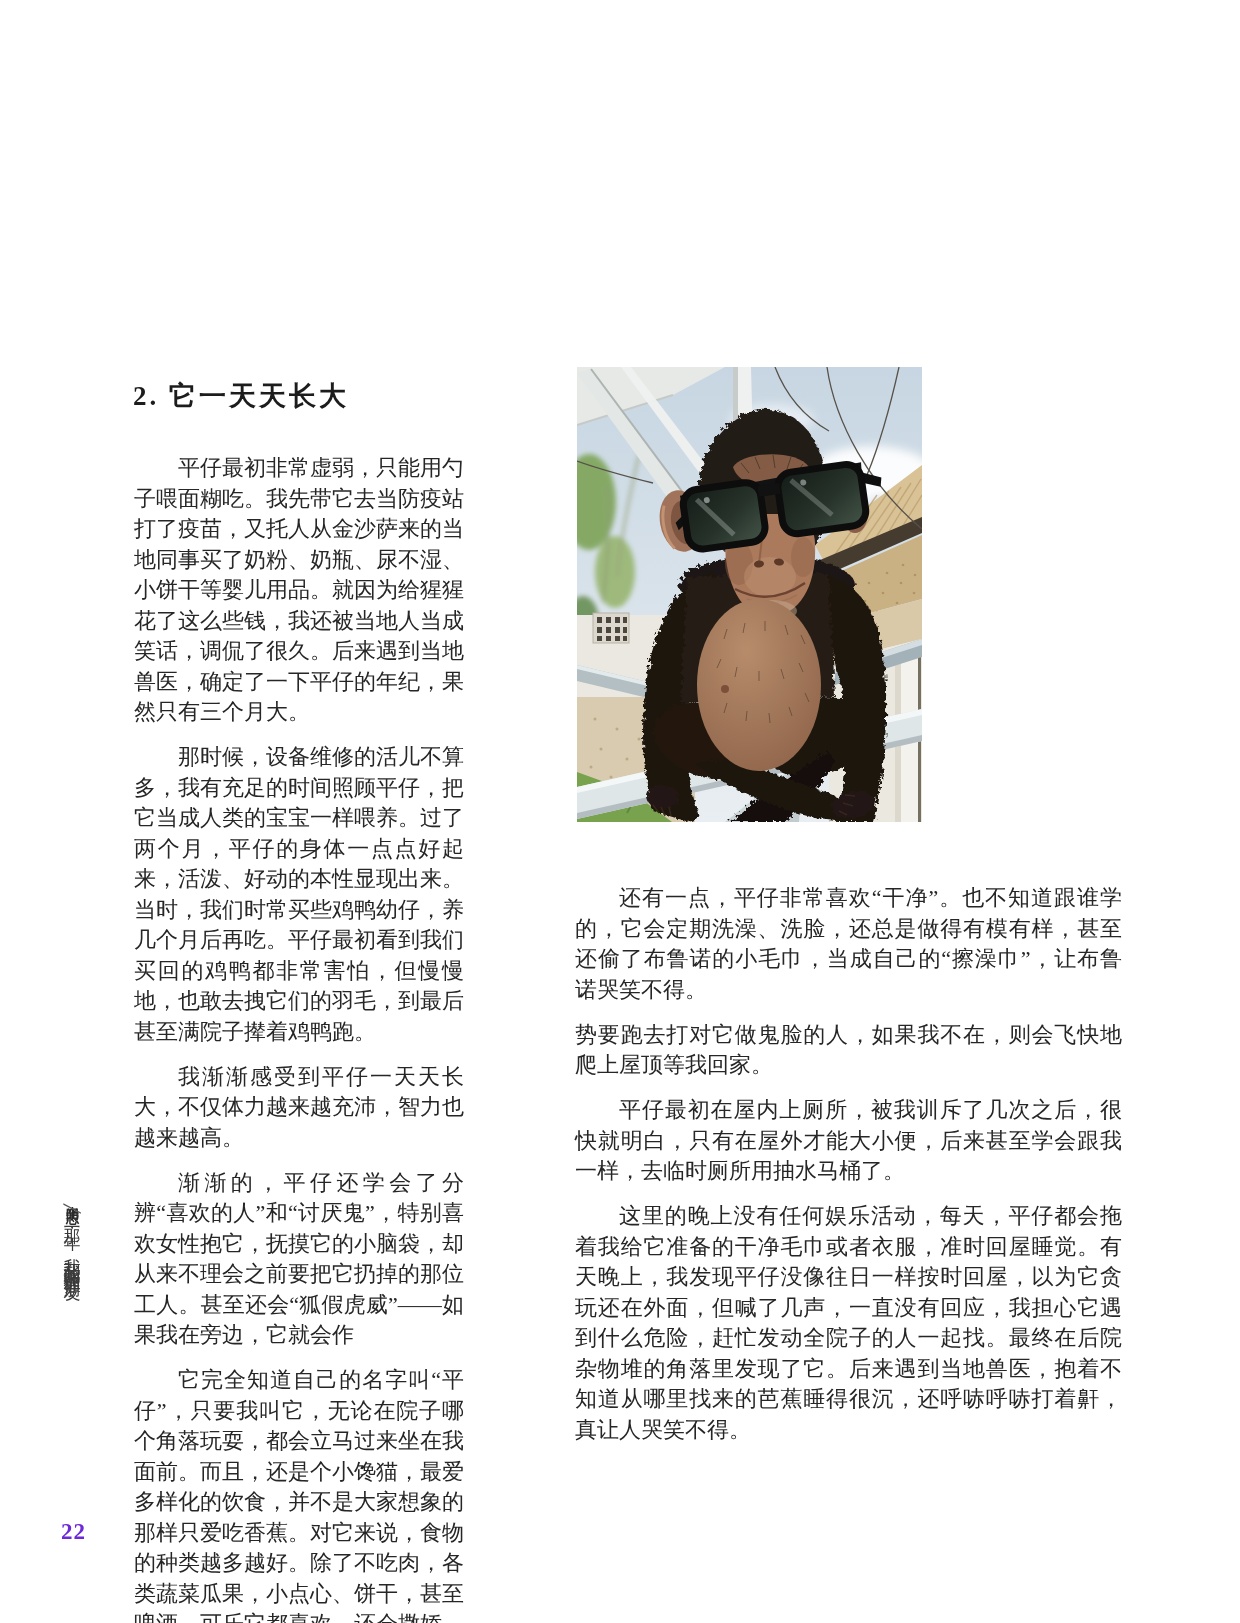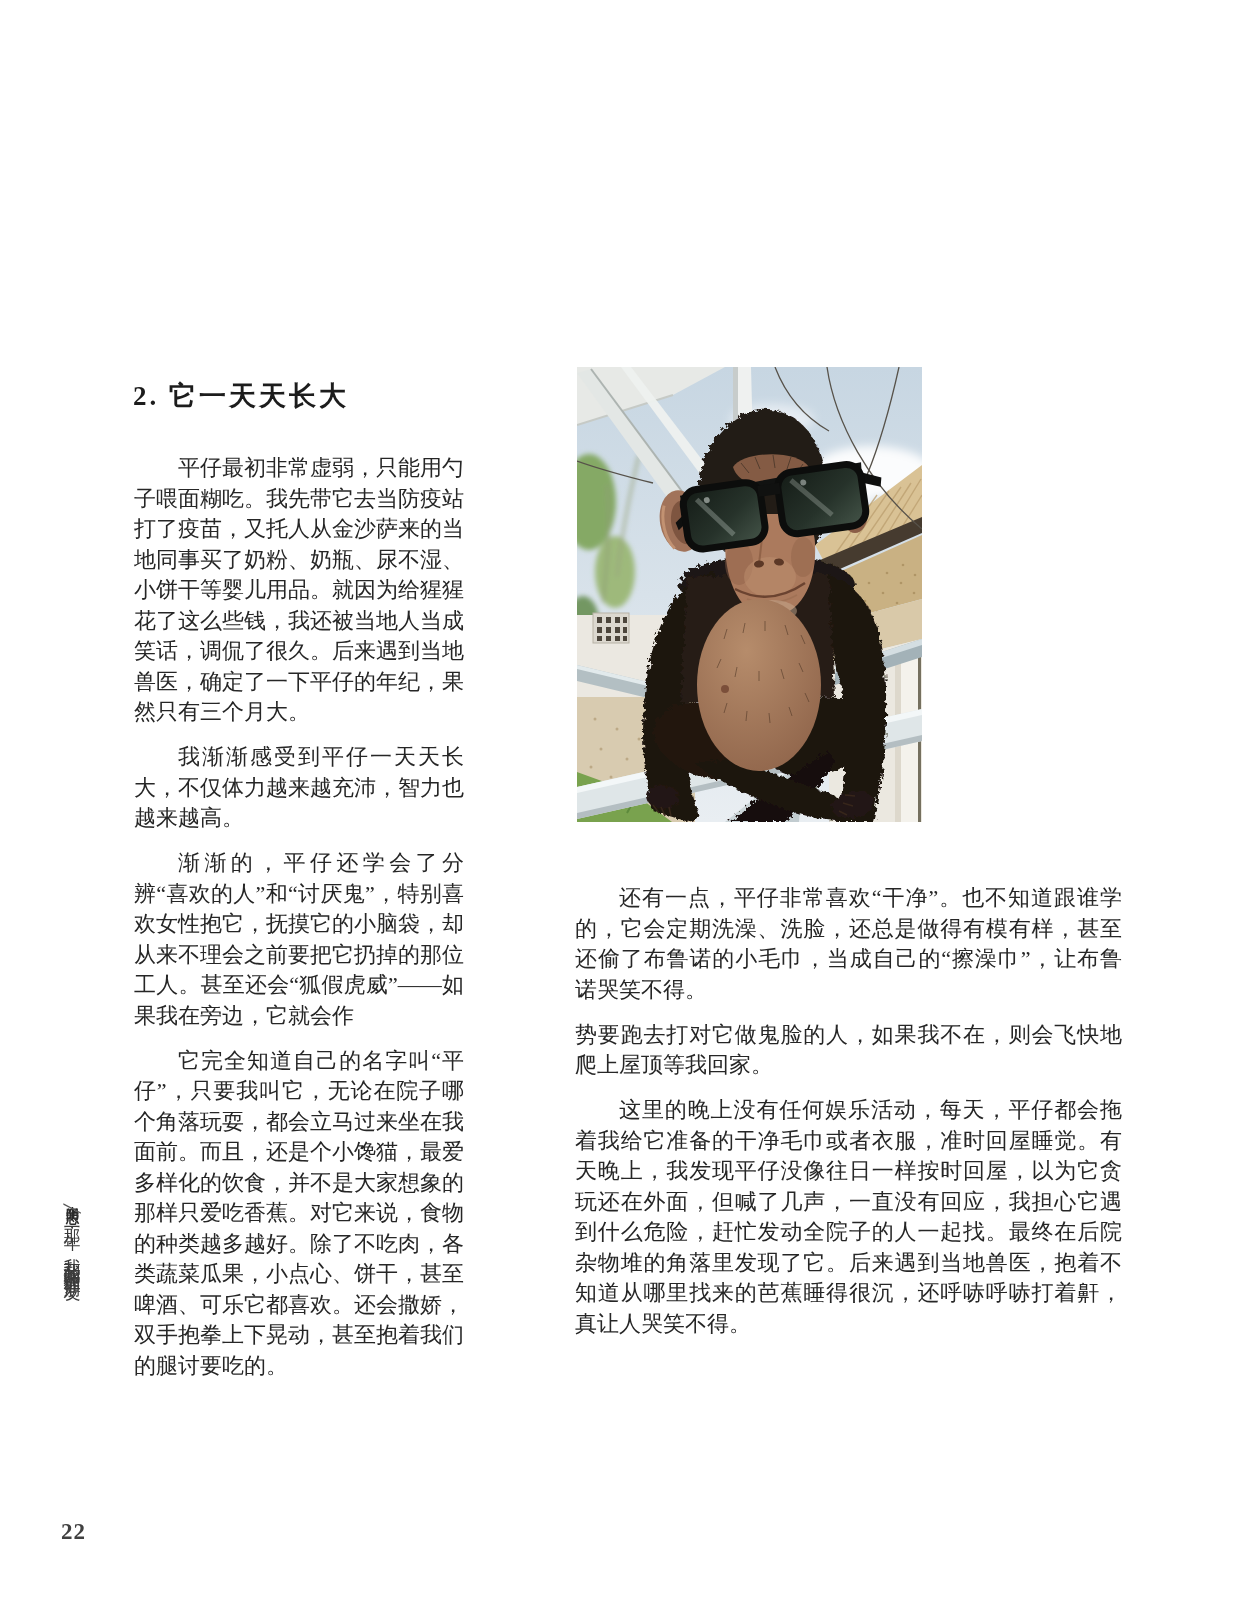--- a/index.html
+++ b/index.html
@@ -19,21 +19,21 @@
   .sidebar{
     position:absolute;left:57px;top:1196px;height:330px;width:30px;
     writing-mode:vertical-rl;text-orientation:upright;
     display:flex;align-items:center;
   }
   .sidebar-brand{font-size:13px;font-weight:bold;letter-spacing:2px;color:#2b2b2b;}
   .sidebar-slash{font-size:15px;color:#555;margin:2px 0;text-orientation:mixed;}
   .sidebar-title{font-size:17px;letter-spacing:3px;color:#3a3a3a;}
   .page-number{
     position:absolute;left:61px;top:1519px;
-    font-size:23px;font-weight:bold;color:#404040;letter-spacing:1px;
+    font-size:23px;font-weight:bold;color:#6d28d9;letter-spacing:1px;
   }
   .photo-frame{
     position:absolute;left:577px;top:367px;width:345px;height:455px;overflow:hidden;
   }
   .photo-frame svg{display:block;}
 </style>
 </head>
 <body>
 
 <div class="page">
@@ -43,20 +43,21 @@
     <span class="sidebar-slash">╱</span>
     <span class="sidebar-title">那一年，我和我的非洲猩猩朋友</span>
   </div>
 
   <div class="page-number">22</div>
 
   <h2 class="section-title">2. 它一天天长大</h2>
 
   <div class="col col-left">
     <p class="para">平仔最初非常虚弱，只能用勺子喂面糊吃。我先带它去当防疫站打了疫苗，又托人从金沙萨来的当地同事买了奶粉、奶瓶、尿不湿、小饼干等婴儿用品。就因为给猩猩花了这么些钱，我还被当地人当成笑话，调侃了很久。后来遇到当地兽医，确定了一下平仔的年纪，果然只有三个月大。</p>
+    <p class="para">那时候，设备维修的活儿不算多，我有充足的时间照顾平仔，把它当成人类的宝宝一样喂养。过了两个月，平仔的身体一点点好起来，活泼、好动的本性显现出来。当时，我们时常买些鸡鸭幼仔，养几个月后再吃。平仔最初看到我们买回的鸡鸭都非常害怕，但慢慢地，也敢去拽它们的羽毛，到最后甚至满院子撵着鸡鸭跑。</p>
     <p class="para">我渐渐感受到平仔一天天长大，不仅体力越来越充沛，智力也越来越高。</p>
     <p class="para">渐渐的，平仔还学会了分辨“喜欢的人”和“讨厌鬼”，特别喜欢女性抱它，抚摸它的小脑袋，却从来不理会之前要把它扔掉的那位工人。甚至还会“狐假虎威”——如果我在旁边，它就会作</p>
     <p class="para">它完全知道自己的名字叫“平仔”，只要我叫它，无论在院子哪个角落玩耍，都会立马过来坐在我面前。而且，还是个小馋猫，最爱多样化的饮食，并不是大家想象的那样只爱吃香蕉。对它来说，食物的种类越多越好。除了不吃肉，各类蔬菜瓜果，小点心、饼干，甚至啤酒、可乐它都喜欢。还会撒娇，双手抱拳上下晃动，甚至抱着我们的腿讨要吃的。</p>
   </div>
 
   <div class="photo-frame">
     <svg width="345" height="455" viewBox="0 0 345 455" xmlns="http://www.w3.org/2000/svg">
       <defs>
         <linearGradient id="skyg" x1="0" y1="0" x2="0" y2="1">
           <stop offset="0" stop-color="#c7d6e2"></stop>
@@ -259,16 +260,17 @@
           <path d="M76,438 l6,8 M84,440 l4,9 M92,440 l2,9" fill="none"></path>
           <path d="M262,444 l8,4 M266,436 l10,3 M268,428 l10,1" fill="none"></path>
         </g>
       </g>
     </svg>
   </div>
 
   <div class="col col-right">
     <p class="para">还有一点，平仔非常喜欢“干净”。也不知道跟谁学的，它会定期洗澡、洗脸，还总是做得有模有样，甚至还偷了布鲁诺的小毛巾，当成自己的“擦澡巾”，让布鲁诺哭笑不得。</p>
     <p class="para no-indent">势要跑去打对它做鬼脸的人，如果我不在，则会飞快地爬上屋顶等我回家。</p>
+    <p class="para">平仔最初在屋内上厕所，被我训斥了几次之后，很快就明白，只有在屋外才能大小便，后来甚至学会跟我一样，去临时厕所用抽水马桶了。</p>
     <p class="para">这里的晚上没有任何娱乐活动，每天，平仔都会拖着我给它准备的干净毛巾或者衣服，准时回屋睡觉。有天晚上，我发现平仔没像往日一样按时回屋，以为它贪玩还在外面，但喊了几声，一直没有回应，我担心它遇到什么危险，赶忙发动全院子的人一起找。最终在后院杂物堆的角落里发现了它。后来遇到当地兽医，抱着不知道从哪里找来的芭蕉睡得很沉，还呼哧呼哧打着鼾，真让人哭笑不得。</p>
   </div>
 
 </div>
 
 </body></html>

